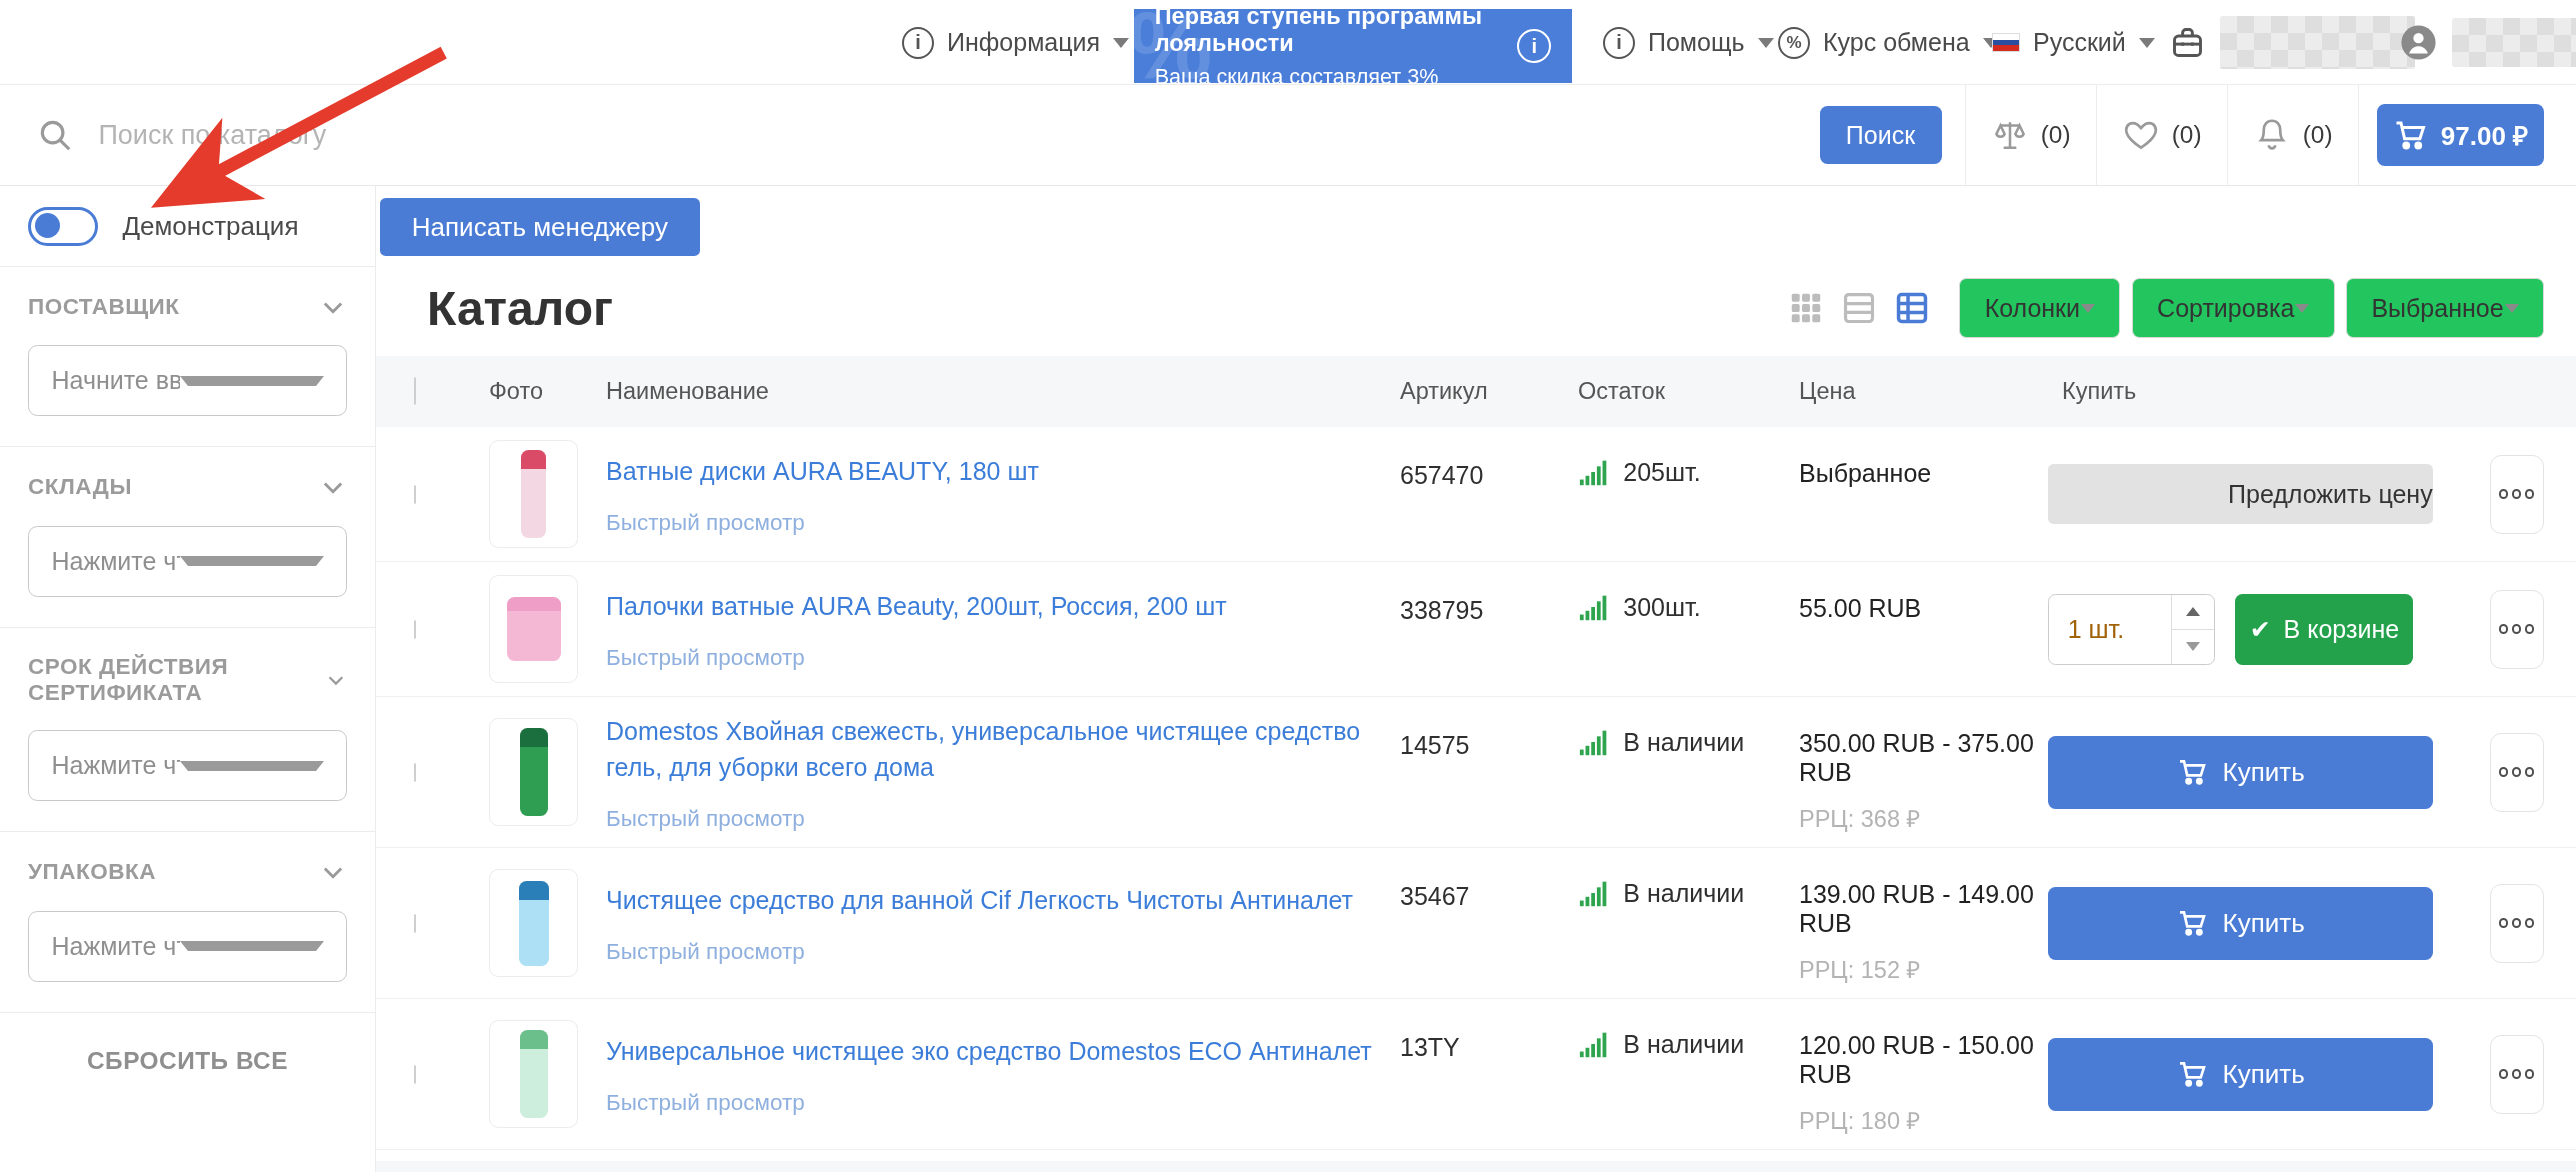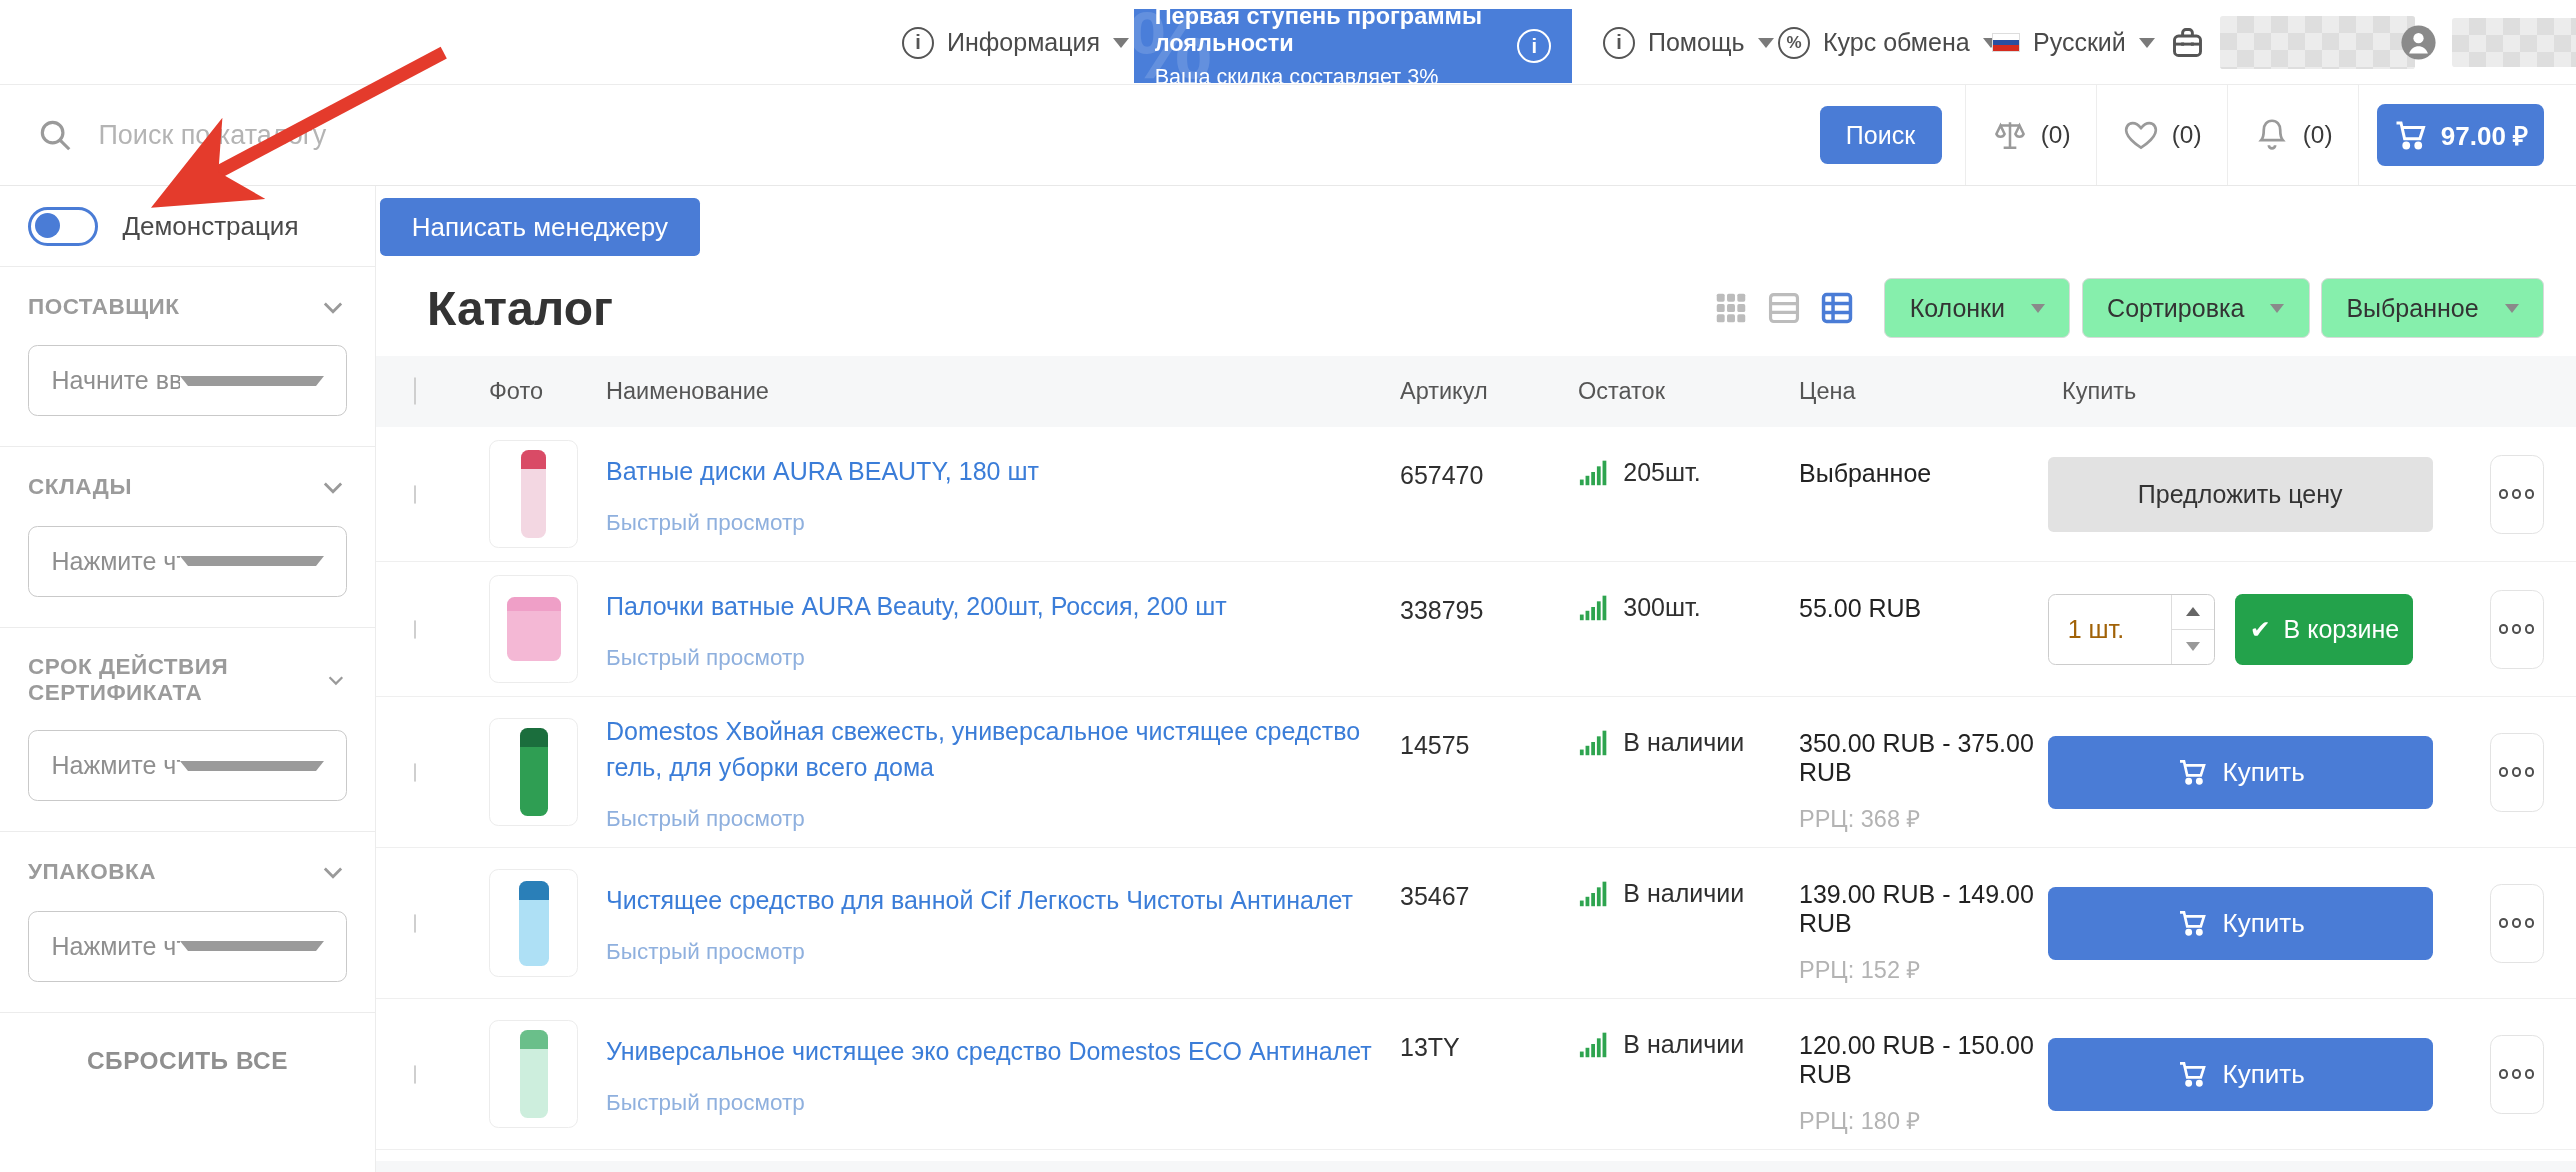--- a/index.html
+++ b/index.html
@@ -73,22 +73,22 @@
     cursor:pointer; letter-spacing:0.5px; }
 
   
   .write-btn { margin:12.2px 0 0 3.8px; height:58px; padding:0 32px; background:#4a7cd6; color:#fff;
     font-size:26px; border:none; border-radius:5.6px; cursor:pointer; font-family:"Liberation Sans", sans-serif; }
   .catalog-head { margin-top:19px; height:66px; display:flex; align-items:center; }
   .catalog-title { font-size:48px; font-weight:bold; color:#333; margin-left:51px; }
   .head-tools { margin-left:auto; margin-right:32px; display:flex; align-items:center; gap:11.3px; }
   .view-icons { display:flex; align-items:center; gap:15px; margin-right:17px; }
   .view-icons svg { cursor:pointer; }
-  .tool-btn { height:60px; padding:0 24.4px; background:#86efac; border:1.4px solid #d9d9d9; border-radius:7.5px;
-    display:flex; align-items:center; gap:26px; font-size:25px; color:#333; cursor:pointer;
+  .tool-btn { height:60px; padding:0 24.4px; background:#22c55e; border:1.4px solid #d9d9d9; border-radius:7.5px;
+    display:flex; align-items:center; gap:1px; font-size:25px; color:#333; cursor:pointer;
     font-family:"Liberation Sans", sans-serif; }
   .tool-btn .caret { border-top-color:#8a8a8a; border-left-width:7.5px; border-right-width:7.5px; border-top-width:9.4px; }
 
   
   .grid { display:grid; grid-template-columns:99px 117px 794px 178px 216px 263px 423px 110px; align-items:center; }
   .thead { margin-top:15px; height:71px; background:#f6f7f8; font-size:23.5px; color:#555; }
   .thead .hcell { padding-left:14px; }
   .thead .hprice { padding-left:19px; } .thead .hbuy { padding-left:19px; }
   .checkbox { width:32px; height:32px; border:1.9px solid #cfcfcf; border-radius:7.5px; background:#fff;
     margin-left:38px; cursor:pointer; }
@@ -99,22 +99,22 @@
   .name-cell { padding-left:14px; display:flex; flex-direction:column; gap:20.7px; }
   .name-link { font-size:25px; color:#3b7dd8; line-height:1.45; cursor:pointer; text-decoration:none; }
   .quick-link { font-size:22.5px; color:#8fb0de; cursor:pointer; }
   .sku-cell { padding-left:14px; font-size:25px; color:#2f2f2f; align-self:start; margin-top:20.7px; }
   .stock-cell { padding-left:14px; display:flex; align-items:center; gap:11.3px; font-size:25px; color:#2f2f2f;
     align-self:start; margin-top:15px; }
   .price-cell { padding-left:19px; display:flex; flex-direction:column; gap:15px; align-self:start; margin-top:19px; }
   .price-main { font-size:25px; color:#222; }
   .price-rrc { font-size:23.5px; color:#b3b3b3; }
   .buy-cell { padding-left:4.7px; display:flex; align-items:center; gap:19px; }
-  .offer-btn { width:385px; height:75px; background:#e2e2e2; border:none; border-radius:5.6px;
-    font-size:25px; color:#333; cursor:pointer; font-family:"Liberation Sans", sans-serif; }
+  .offer-btn { width:385px; height:60px; background:#e2e2e2; border:none; border-radius:5.6px;
+    font-size:25px; color:#333; cursor:pointer; font-family:"Liberation Sans", sans-serif;text-align:right; }
   .buy-btn { width:385px; height:73px; background:#4a7cd6; border:none; border-radius:7.5px; color:#fff;
     font-size:26px; display:flex; align-items:center; justify-content:center; gap:15px; cursor:pointer;
     font-family:"Liberation Sans", sans-serif; }
   .qty-box { width:167px; height:71px; border:1.4px solid #ccc; border-radius:7.5px; display:flex; background:#fff; }
   .qty-val { flex:1; display:flex; align-items:center; padding-left:19px; font-size:25px; color:#a16207; }
   .stepper { width:43px; border-left:1.4px solid #ddd; display:flex; flex-direction:column; }
   .step { flex:1; display:flex; align-items:center; justify-content:center; cursor:pointer; }
   .step.up { border-bottom:1.4px solid #ddd; }
   .tri-up { width:0; height:0; border-left:7.5px solid transparent; border-right:7.5px solid transparent;
     border-bottom:9.4px solid #666; }

